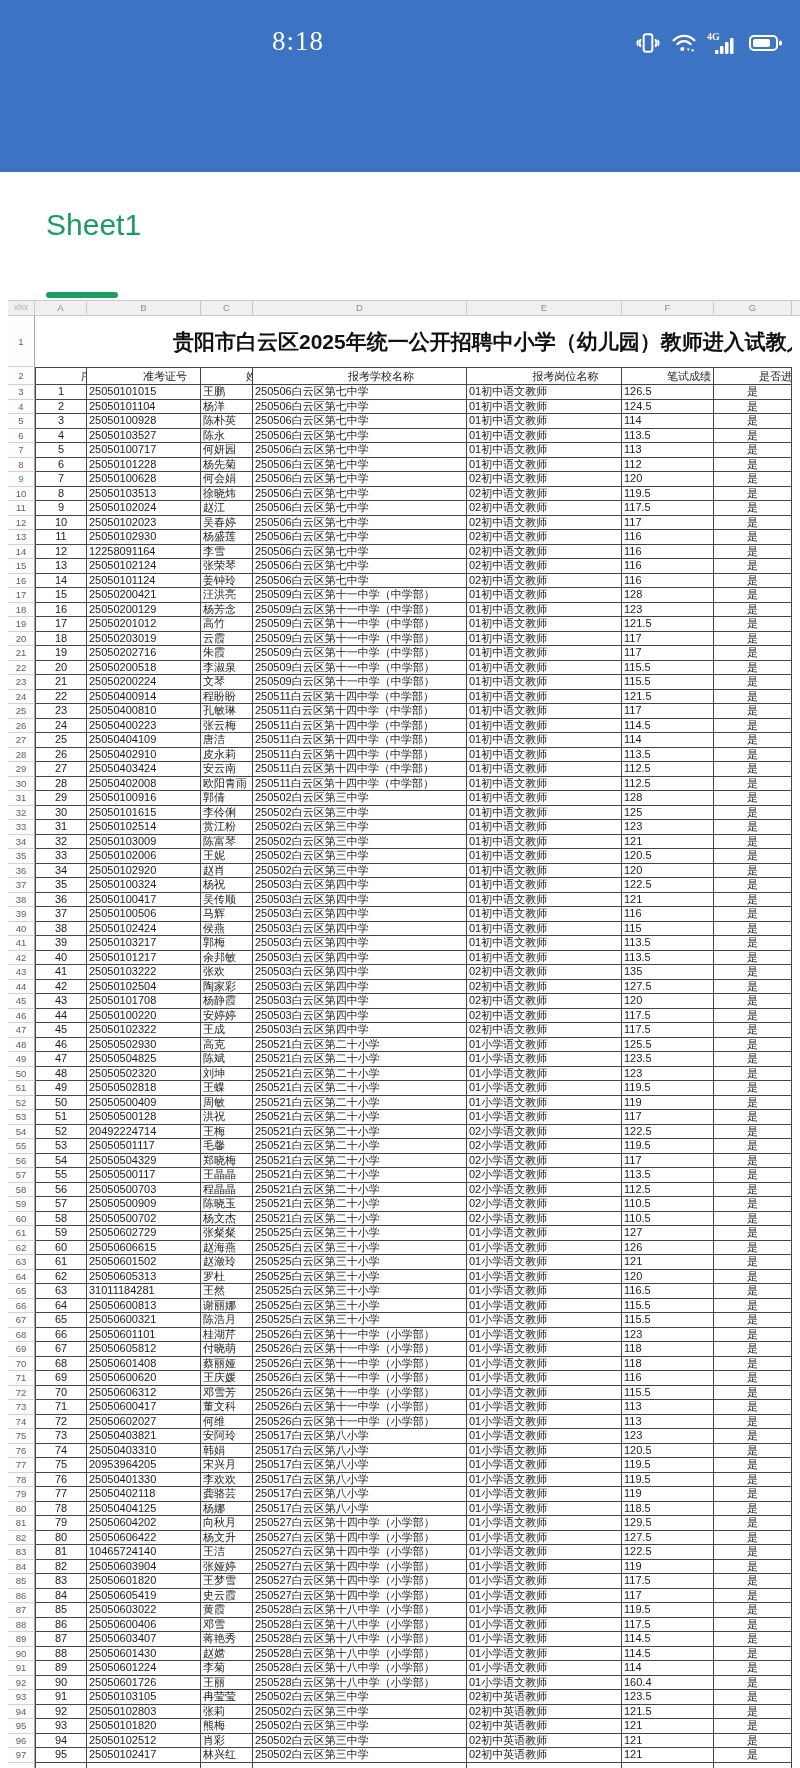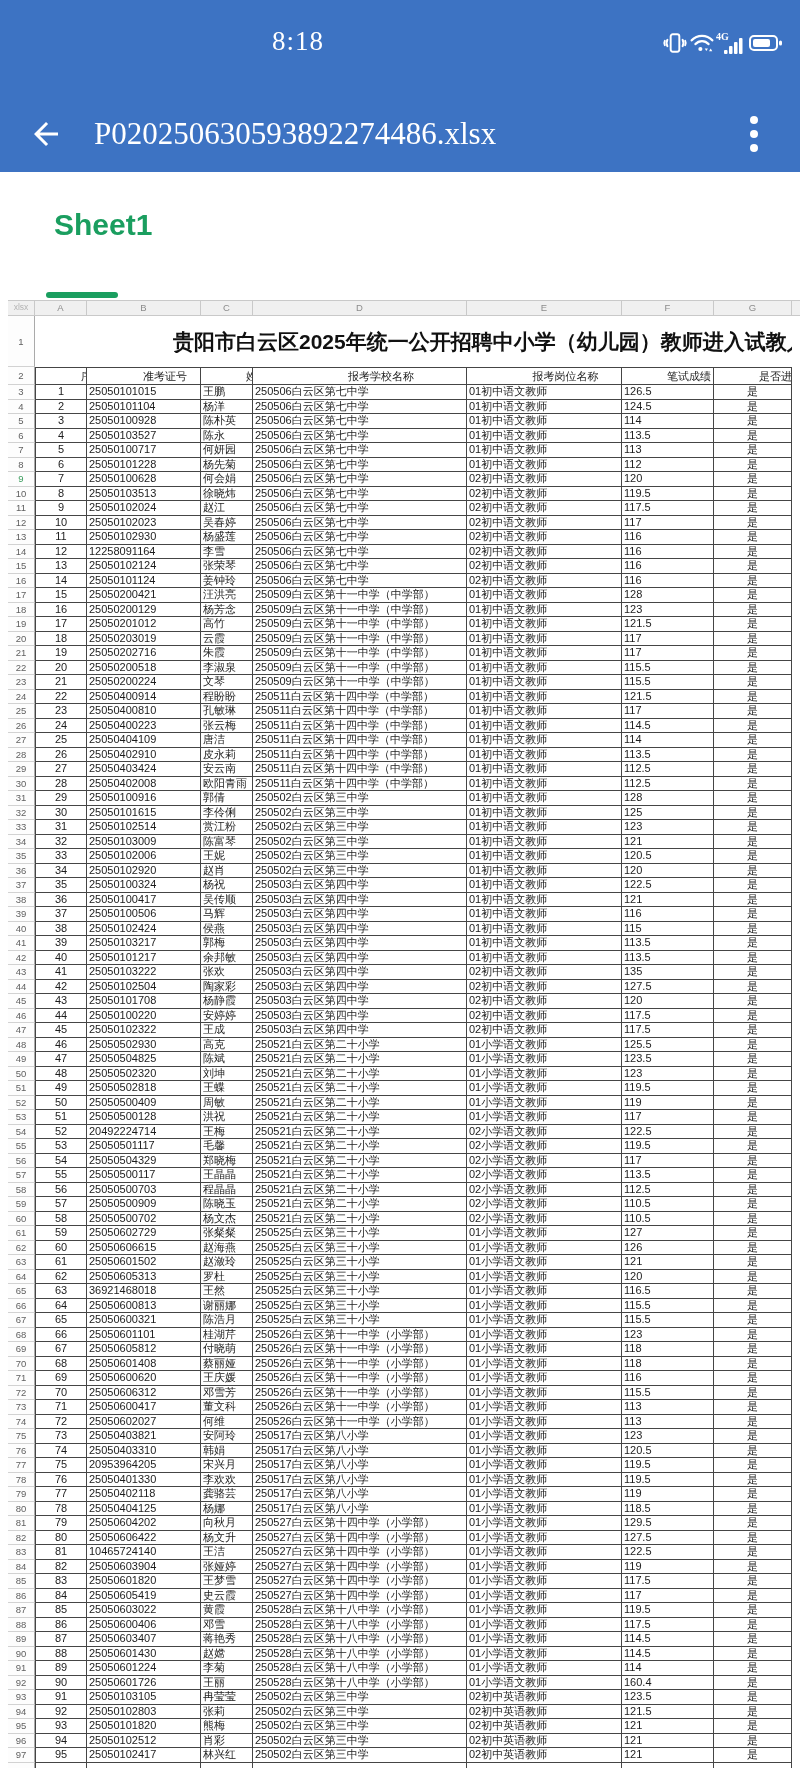--- a/index.html
+++ b/index.html
@@ -6,28 +6,28 @@
   body{
     width:800px;height:1768px;overflow:hidden;position:relative;
     background:#ffffff;
     font-family:"Liberation Sans","DejaVu Sans",sans-serif;
     -webkit-font-smoothing:antialiased;
   }
   
   .app-header{position:absolute;left:0;top:0;width:800px;height:172px;background:#3d73c3;font-family:Liberation Serif, serif;}
   .status-bar{position:absolute;left:0;top:0;width:800px;height:64px;}
   .status-time{position:absolute;left:272px;top:26px;color:#fff;font-size:27px;font-weight:500;letter-spacing:1px;}
-  .status-icons{position:absolute;right:16px;top:30px;display:flex;align-items:center;}
+  .status-icons{position:absolute;right:16px;top:30px;display:flex;align-items:center;gap:9px;}
   .titlebar{position:absolute;left:0;top:96px;width:800px;height:76px;display:flex;align-items:center;}
   .back-btn{margin-left:26px;width:40px;height:40px;display:flex;align-items:center;justify-content:center;}
   .file-title{margin-left:28px;color:#fff;font-size:31px;font-weight:400;white-space:nowrap;overflow:hidden;max-width:580px;}
   .menu-btn{position:absolute;right:24px;top:14px;width:44px;height:48px;display:flex;align-items:center;justify-content:center;}
   
   .tab-area{position:absolute;left:0;top:172px;width:800px;height:128px;background:#fff;}
-  .sheet-tab{position:absolute;left:54px;top:36px;font-size:30px;color:#1a9e5f;font-weight:700;}
+  .sheet-tab{position:absolute;left:46px;top:36px;font-size:30px;color:#1a9e5f;font-weight:400;}
   .sheet-tab-underline{position:absolute;left:46px;top:120px;width:72px;height:6px;background:#1a9e5f;border-radius:3px;}
   
   .grid{position:absolute;left:8px;top:300px;width:792px;font-size:11px;color:#1c1c1c;}
   .row{display:flex;}
   
   .w-rh{width:27px;}
   .w0{width:52px;}
   .w1{width:114px;}
   .w2{width:52px;}
   .w3{width:214px;}
@@ -98,35 +98,20 @@
       </span>
       <span>
         <svg width="36" height="26" viewBox="0 0 36 24" fill="none">
           <rect x="2" y="5" width="27" height="14" rx="4" stroke="#fff" stroke-width="2"></rect>
           <rect x="5" y="8" width="17" height="8" rx="2" fill="#fff"></rect>
           <rect x="31" y="9.5" width="3" height="5" rx="1.5" fill="#fff"></rect>
         </svg>
       </span>
     </div>
   </div>
-  <div class="titlebar">
-    <div class="back-btn">
-      <svg width="36" height="36" viewBox="0 0 24 24">
-          <path d="M20 11H7.8l5.6-5.6L12 4l-8 8 8 8 1.4-1.4L7.8 13H20z" fill="#fff"></path>
-        </svg>
-    </div>
-    <div class="file-title">P020250630593892274486.xlsx</div>
-    <div class="menu-btn">
-      <svg width="10" height="44" viewBox="0 0 10 44" fill="#fff">
-        <circle cx="5" cy="8" r="4"></circle>
-          <circle cx="5" cy="22" r="4"></circle>
-          <circle cx="5" cy="36" r="4"></circle>
-      </svg>
-    </div>
-  </div>
 </div>
 
 <div class="tab-area">
   <div class="sheet-tab">Sheet1</div>
   <div class="sheet-tab-underline"></div>
 </div>
 
 <div class="grid">
 
   <div class="col-strip">
@@ -837,21 +822,21 @@
     <div class="cell w2">罗杜</div>
     <div class="cell w3">250525白云区第三十小学</div>
     <div class="cell w4">01小学语文教师</div>
     <div class="cell w5">120</div>
     <div class="cell ctr w6">是</div>
   </div>
 
   <div class="row data-row">
     <div class="rh w-rh">65</div>
     <div class="cell first ctr w0">63</div>
-    <div class="cell w1">36921468018</div>
+    <div class="cell w1">31011184281</div>
     <div class="cell w2">王然</div>
     <div class="cell w3">250525白云区第三十小学</div>
     <div class="cell w4">01小学语文教师</div>
     <div class="cell w5">116.5</div>
     <div class="cell ctr w6">是</div>
   </div>
 
   <div class="row data-row">
     <div class="rh w-rh">66</div>
     <div class="cell first ctr w0">64</div>

